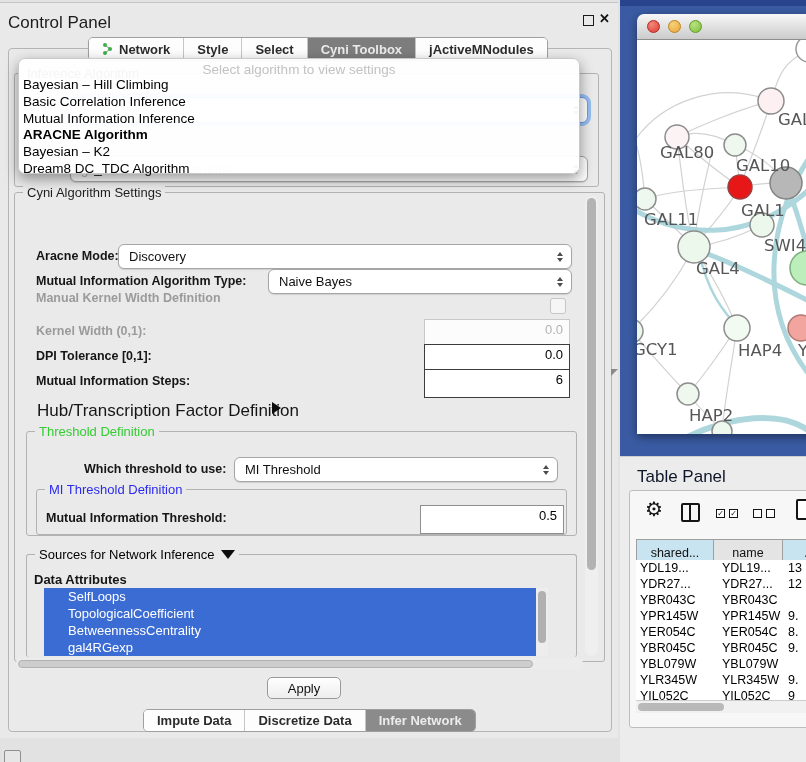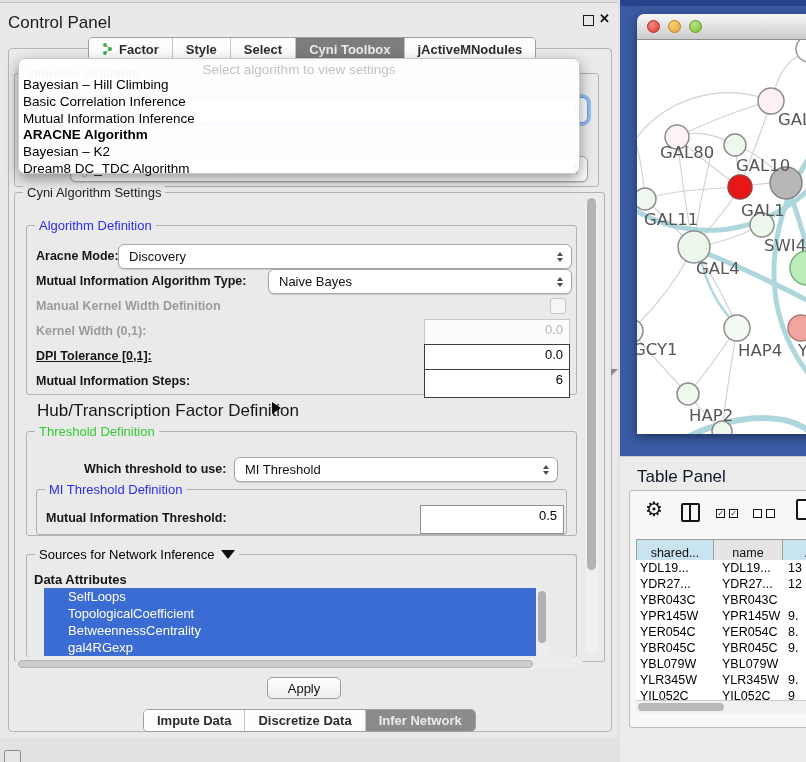--- a/index.html
+++ b/index.html
@@ -59,21 +59,21 @@
 
     <div class="abs" style="left:88px;top:34px;height:22px;display:flex;border:1px solid #9f9f9f;border-radius:5px;overflow:hidden;box-shadow:0 1px 1px rgba(0,0,0,.15);">
       <div class="seg">
         <svg width="12" height="12" viewBox="0 0 12 12" style="margin-right:5px;">
           <line x1="3" y1="2" x2="8" y2="6" stroke="#8a8a8a" stroke-width="1"></line>
           <line x1="3" y1="10" x2="8" y2="6" stroke="#8a8a8a" stroke-width="1"></line>
           <circle cx="3" cy="2" r="2" fill="#3fae49"></circle>
           <circle cx="8" cy="6" r="2" fill="#3fae49"></circle>
           <circle cx="3" cy="10" r="2" fill="#3fae49"></circle>
         </svg>
-        <span>Factor</span>
+        <span>Network</span>
       </div>
       <div class="seg">
         <span>Style</span>
       </div>
       <div class="seg">
         <span>Select</span>
       </div>
       <div class="seg sel">
         <span>Cyni Toolbox</span>
       </div>
@@ -111,49 +111,46 @@
     </div>
 
     <div class="groupbox" style="left:14px;top:189px;width:589px;height:468px;">
       <span class="gtitle" style="color:#1f1f1f;">Cyni Algorithm Settings</span>
     </div>
 
     <div class="abs" style="left:585px;top:193px;width:13px;height:460px;background:#efefef;border-radius:7px;">
       <div class="abs" style="left:2px;top:2px;width:9px;height:372px;background:#b3b3b3;border-radius:5px;"></div>
     </div>
 
-    <div class="groupbox" style="left:26px;top:222px;width:549px;height:168px;">
-      <span class="gtitle" style="color:#2b2bee;">Algorithm Definition</span>
-    </div>
 
     <span class="abs lbl" style="left:36px;top:246px;">Aracne Mode:</span>
     <div class="combo" style="left:118px;top:241px;width:452px;height:23px;">
       <span class="val">Discovery</span>
       <span class="spin">
           <span class="tri-up"></span>
           <span class="tri-down"></span>
         </span>
     </div>
 
     <span class="abs lbl" style="left:36px;top:271px;">Mutual Information Algorithm Type:</span>
     <div class="combo" style="left:268px;top:266px;width:302px;height:23px;">
       <span class="val">Naive Bayes</span>
       <span class="spin">
           <span class="tri-up"></span>
           <span class="tri-down"></span>
         </span>
     </div>
 
-    <span class="abs lbl dis" style="left:36px;top:296px;">Manual Kernel Width Definition</span>
+    <span class="abs lbl dis" style="left:36px;top:288px;">Manual Kernel Width Definition</span>
     <span class="abs" style="left:550px;top:295px;width:14px;height:14px;background:#f6f6f6;border:1px solid #c6c6c6;border-radius:3px;"></span>
 
     <span class="abs lbl dis" style="left:36px;top:321px;">Kernel Width (0,1):</span>
     <div class="field dis" style="left:424px;top:316px;width:132px;height:18px;">0.0</div>
 
-    <span class="abs lbl" style="left:36px;top:346px;text-decoration:underline;">DPI Tolerance [0,1]:</span>
+    <span class="abs lbl" style="left:36px;top:346px;">DPI Tolerance [0,1]:</span>
     <div class="field" style="left:424px;top:341px;width:132px;height:17px;">0.0</div>
 
     <span class="abs lbl" style="left:36px;top:371px;">Mutual Information Steps:</span>
     <div class="field" style="left:424px;top:366px;width:132px;height:17px;">6</div>
 
     <span class="abs plain" style="left:37px;top:398px;">Hub/Transcription Factor Definition</span>
     <span class="abs" style="left:272px;top:399px;width:0;height:0;border-top:6px solid transparent;border-bottom:6px solid transparent;border-left:9px solid #0d0d0d;"></span>
 
     <div class="groupbox" style="left:26px;top:428px;width:549px;height:103px;">
       <span class="gtitle" style="color:#33cc33;">Threshold Definition</span>

